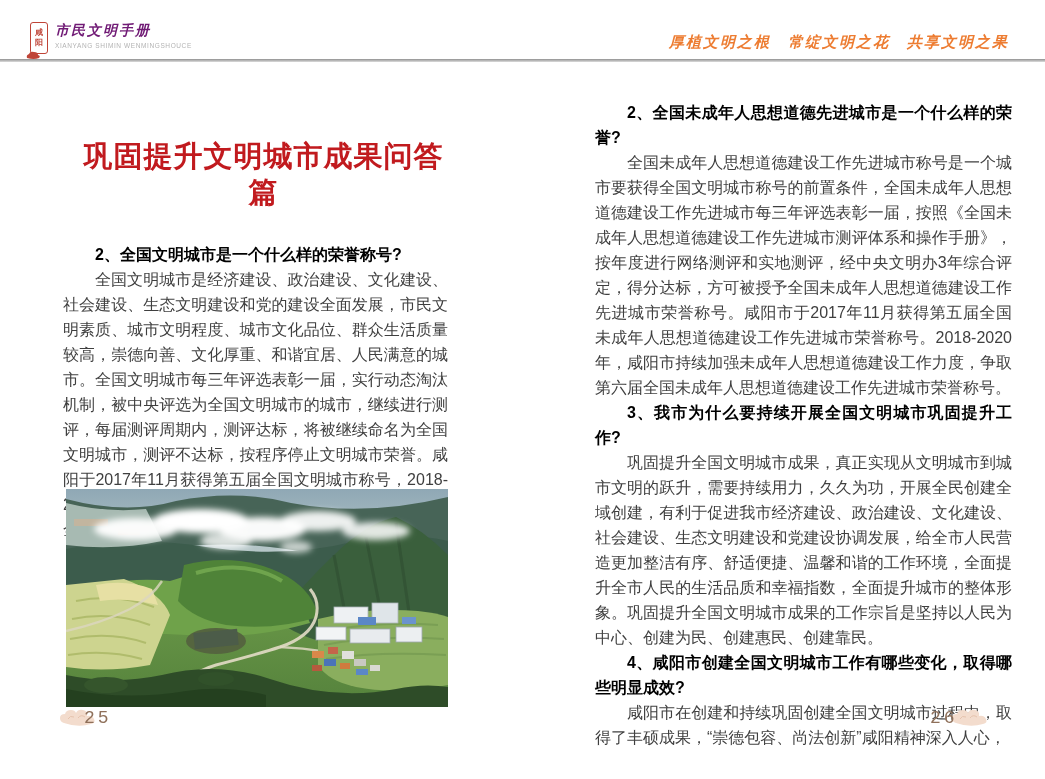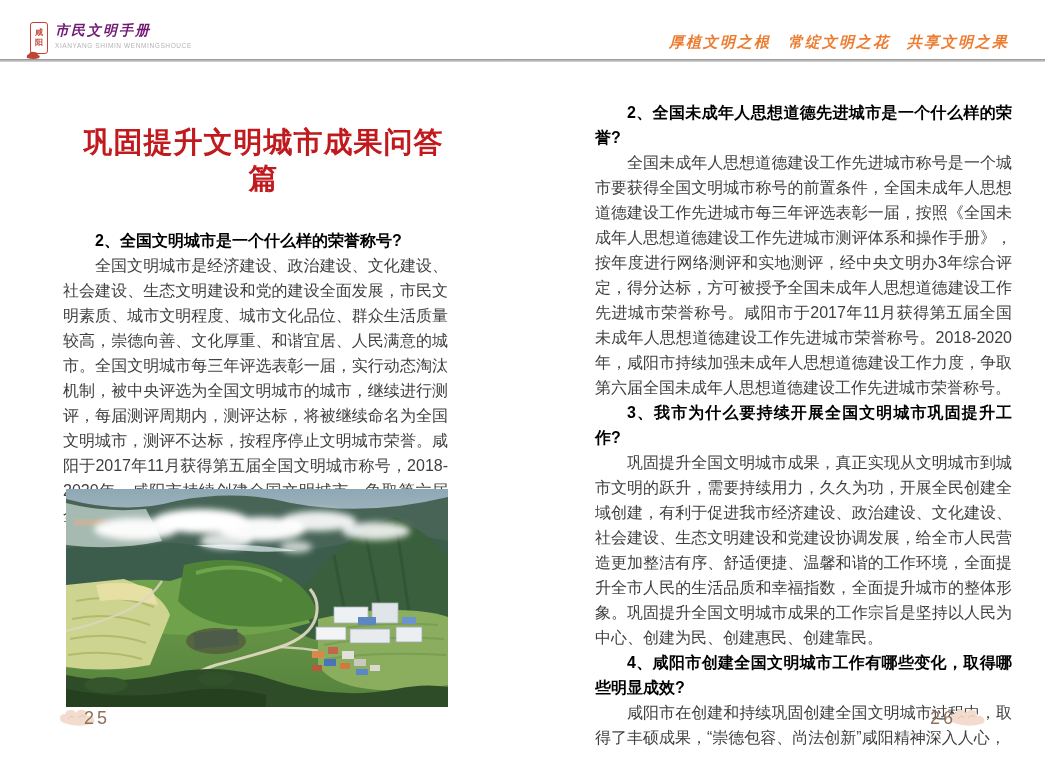--- a/index.html
+++ b/index.html
@@ -25,21 +25,21 @@
     position:absolute;top:33px;right:36px;
     font-family:"Liberation Serif",serif;font-weight:bold;font-style:italic;
     font-size:15px;color:#ed7c31;letter-spacing:2px;
   }
   .header-rule{
     position:absolute;left:0;top:59px;width:1045px;height:3px;
     background:linear-gradient(#909090,#dcdcdc);
   }
   
   .col{position:absolute;color:#3f3f3f;}
-  .col-left{left:63px;top:124px;width:385px;}
+  .col-left{left:63px;top:138px;width:385px;}
   .col-right{left:595px;top:100px;width:417px;}
   .section-title{
     margin:0 0 32px 0;text-align:center;padding-left:16px;
     font-size:29px;line-height:36px;font-weight:bold;color:#c11a1e;letter-spacing:1px;
   }
   .q-heading{
     margin:0;font-size:16px;line-height:25px;font-weight:bold;color:#000000;
     text-indent:2em;text-align:justify;
   }
   .body-p{
@@ -47,21 +47,21 @@
     text-indent:2em;text-align:justify;
   }
   
   .photo{
     position:absolute;left:66px;top:489px;width:382px;height:218px;margin:0;
     overflow:hidden;
   }
   
   .pagenum{
     position:absolute;top:707px;display:flex;align-items:center;
-    font-family:Liberation Sans, sans-serif;font-size:18px;color:#8f705a;letter-spacing:3px;
+    font-family:Liberation Mono, monospace;font-size:18px;color:#8f705a;letter-spacing:3px;
   }
   .pagenum-left{left:58px;}
   .pagenum-right{left:908px;margin-left:22px;}
   .pagenum .num{position:relative;z-index:1;}
   .pagenum-left .decor{margin-right:-14px;}
   .pagenum-right .decor{margin-left:-8px;}
 </style>
 </head>
 <body>
 

